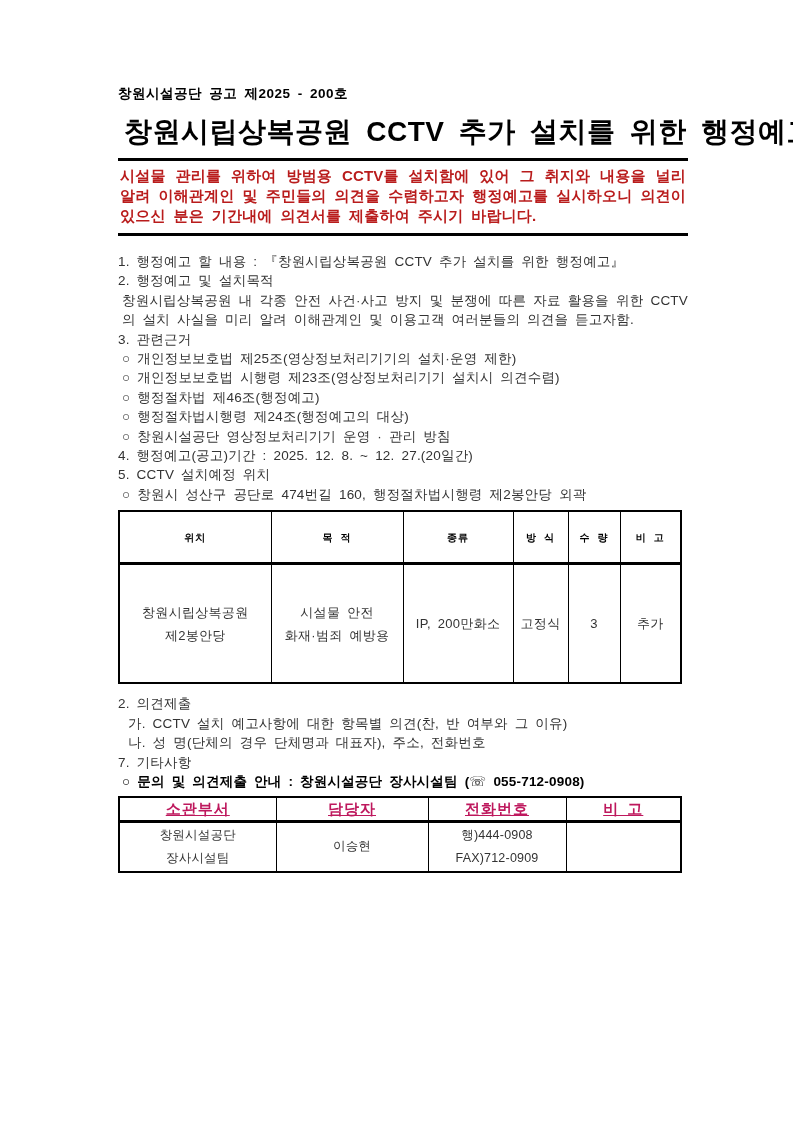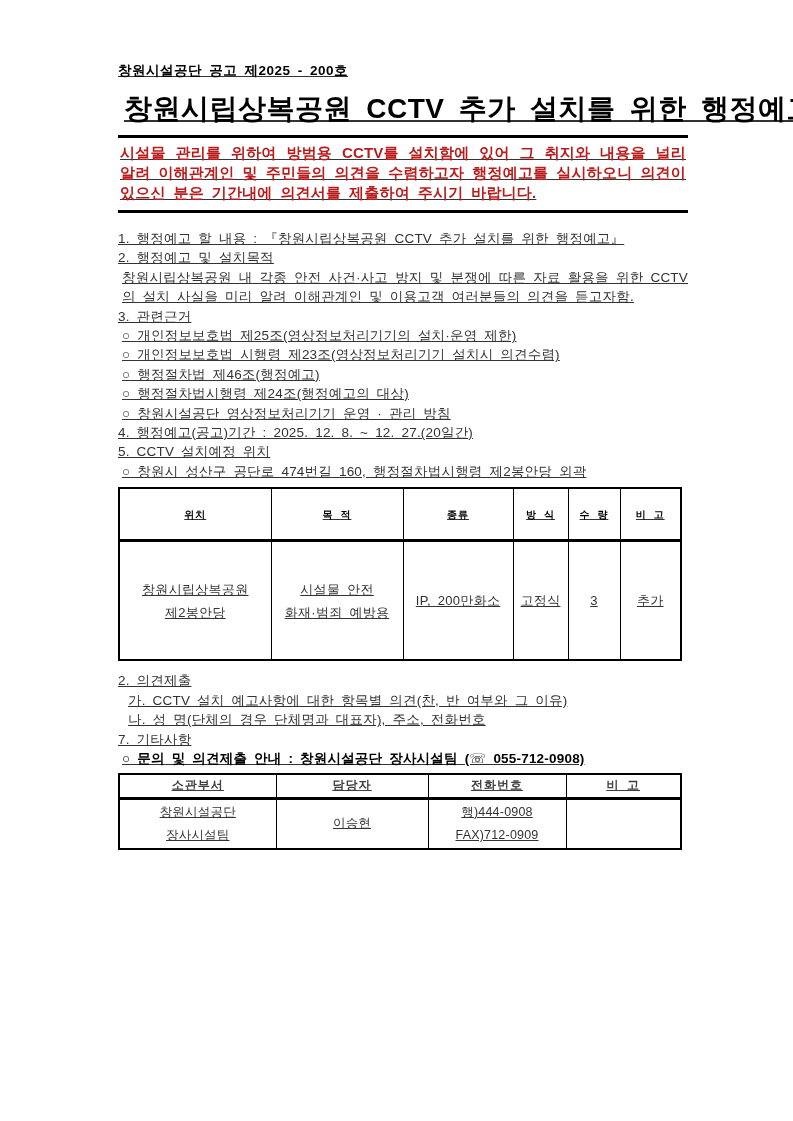--- a/index.html
+++ b/index.html
@@ -7,23 +7,22 @@
     position:relative;
     width:793px; height:1121px;
     margin:0 auto;
     background:#ffffff;
     font-family:"Liberation Sans","DejaVu Sans",sans-serif;
     color:#333;
     overflow:hidden;
   }
   .content {
     position:absolute;
-    left:118px; top:62px;
+    left:118px; top:85px;
     width:570px;
-    text-decoration:underline;
   }
   .notice-number {
     font-size:13.5px;
     font-weight:bold;
     color:#000;
     letter-spacing:0.5px;
     word-spacing:3px;
   }
   .title {
     margin:10px 0 0 6px;
@@ -73,21 +72,21 @@
     text-align:center; vertical-align:middle;
     line-height:23px;
     white-space:pre-line;
     letter-spacing:0.3px;
   }
   .contact-table { margin-top:5px; border:2.5px solid #000; }
   .contact-table th {
     border:1.5px solid #000;
     border-bottom:3px solid #000;
     height:17px;
-    font-size:12px; font-weight:bold; color:#404040;
+    font-size:15px; font-weight:bold; color:#be185d;
     text-decoration:underline;
     vertical-align:middle;
     letter-spacing:1px;
   }
   .contact-table td {
     border:1.5px solid #000;
     height:41px;
     font-size:12.5px; color:#333;
     text-align:center; vertical-align:middle;
     line-height:23px;

